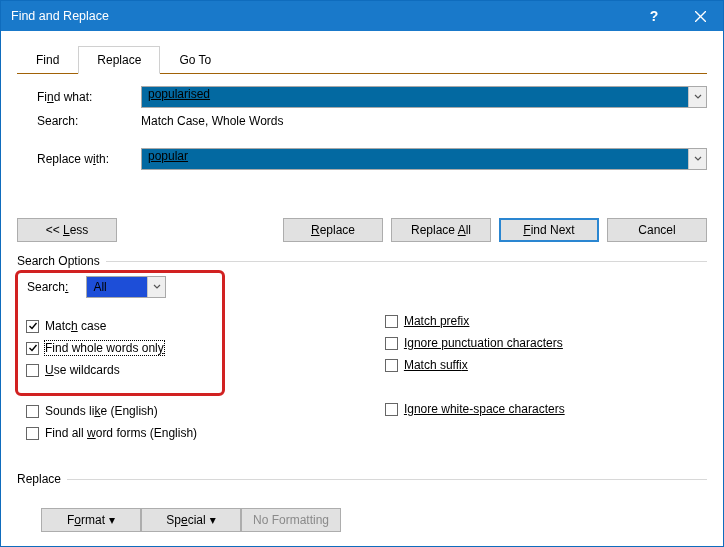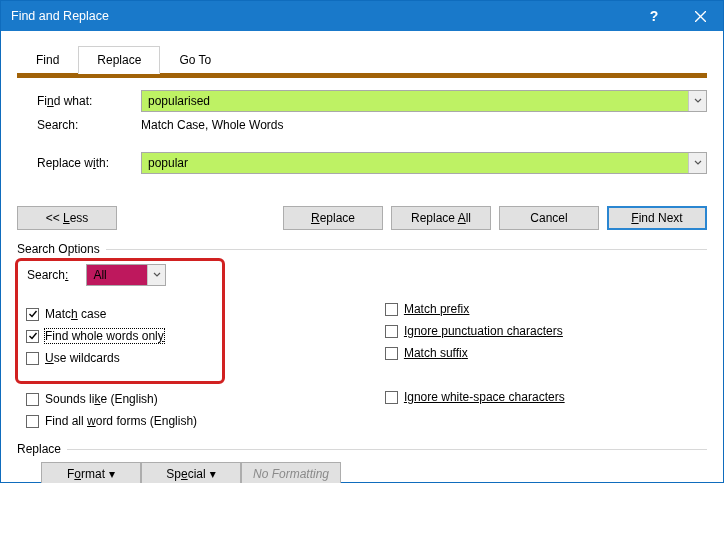--- a/index.html
+++ b/index.html
@@ -5,21 +5,21 @@
   * { box-sizing: border-box; }
   body {
     margin: 0;
     font-family: "Segoe UI", Tahoma, sans-serif;
     font-size: 12px;
     background: #fff;
     color: #000;
   }
   .dialog {
     width: 724px;
-    height: 483px;
+    height: 547px;
     border: 1px solid #0f6cbd;
     display: flex;
     flex-direction: column;
     background: #fff;
   }
   .titlebar {
     height: 30px;
     background: #1979ca;
     color: #fff;
     display: flex;
@@ -43,21 +43,21 @@
   .body {
     flex: 1;
     padding: 14px 16px 14px 16px;
     display: flex;
     flex-direction: column;
   }
 
   .tabs {
     display: flex;
     align-items: flex-end;
-    border-bottom: 5px solid #a16207;
+    border-bottom: 1px solid #a16207;
     margin-bottom: 12px;
   }
   .tab {
     padding: 6px 18px 6px 18px;
     border: 1px solid transparent;
     position: relative;
     top: 1px;
     color: #000;
     font-size: 12px;
   }
@@ -75,22 +75,23 @@
   }
   .formrow .lbl {
     width: 104px;
     padding-right: 6px;
   }
   .combo {
     flex: 1;
     height: 22px;
     border: 1px solid #a9a9a9;
     display: flex;
-    align-items: center;
-    background: #bef264;
+    align-items: flex-start;
+    background: #0369a1;
+    text-decoration: underline;
   }
   .combo span.val {
     flex: 1;
     padding: 0 6px;
     color: #000;
   }
   .combo .arrow {
     width: 18px;
     height: 100%;
     border-left: 1px solid #c5c5c5;
@@ -112,24 +113,25 @@
     height: 24px;
     min-width: 100px;
     padding: 0 8px;
     border: 1px solid #adadad;
     background: #e1e1e1;
     display: inline-flex;
     align-items: center;
     justify-content: center;
     font-size: 12px;
     font-family: inherit;
+    margin-top: 16px;
   }
   .btn.less { min-width: 100px; }
   .btn.primary { border: 2px solid #2a86d1; }
-  .btn.disabled { color: #8a8a8a; font-style: italic; }
+  .btn.disabled { color: #8a8a8a; }
   .btn .tri {
     margin-left: 4px;
   }
 
   .groupline {
     display: flex;
     align-items: center;
     margin-top: 6px;
     font-size: 12px;
   }
@@ -149,21 +151,21 @@
     align-items: center;
     margin-bottom: 10px;
     gap: 18px;
   }
   .small-select {
     width: 80px;
     height: 22px;
     border: 1px solid #a9a9a9;
     display: flex;
     align-items: center;
-    background: #be185d;
+    background: #1d4ed8;
   }
   .small-select span { flex: 1; padding: 0 6px; }
 
   .highlight-box {
     border: 3px solid #d12121;
     border-radius: 6px;
     padding: 6px 8px 8px 8px;
     width: 210px;
     margin-top: -44px;
     margin-left: -12px;
@@ -263,25 +265,25 @@
       <button class="btn less">
           <span>&lt;&lt; <u>L</u>ess</span>
         </button>
       <div class="spacer"></div>
       <button class="btn">
           <span><u>R</u>eplace</span>
         </button>
       <button class="btn">
           <span>Replace <u>A</u>ll</span>
         </button>
+      <button class="btn primary">
+          <span><u>F</u>ind Next</span>
+        </button>
       <button class="btn">
           <span>Cancel</span>
-        </button>
-      <button class="btn primary">
-          <span><u>F</u>ind Next</span>
         </button>
     </div>
 
     <div class="groupline">
       <span>Search Options</span>
       <div class="gline"></div>
     </div>
 
     <div class="search-options">
 

